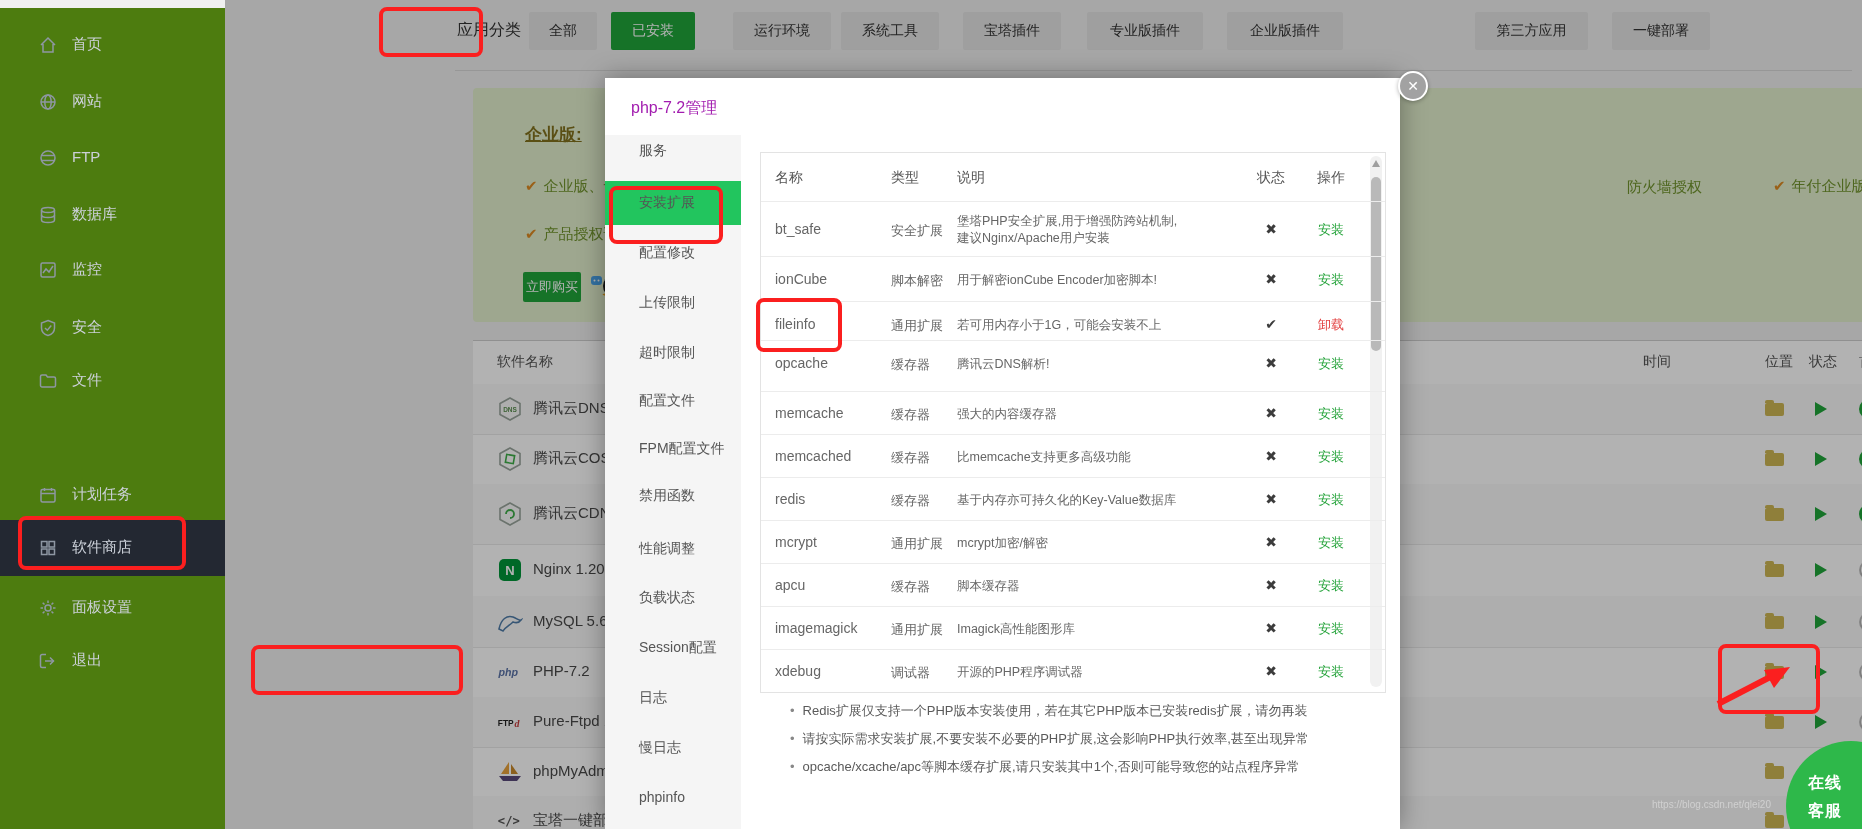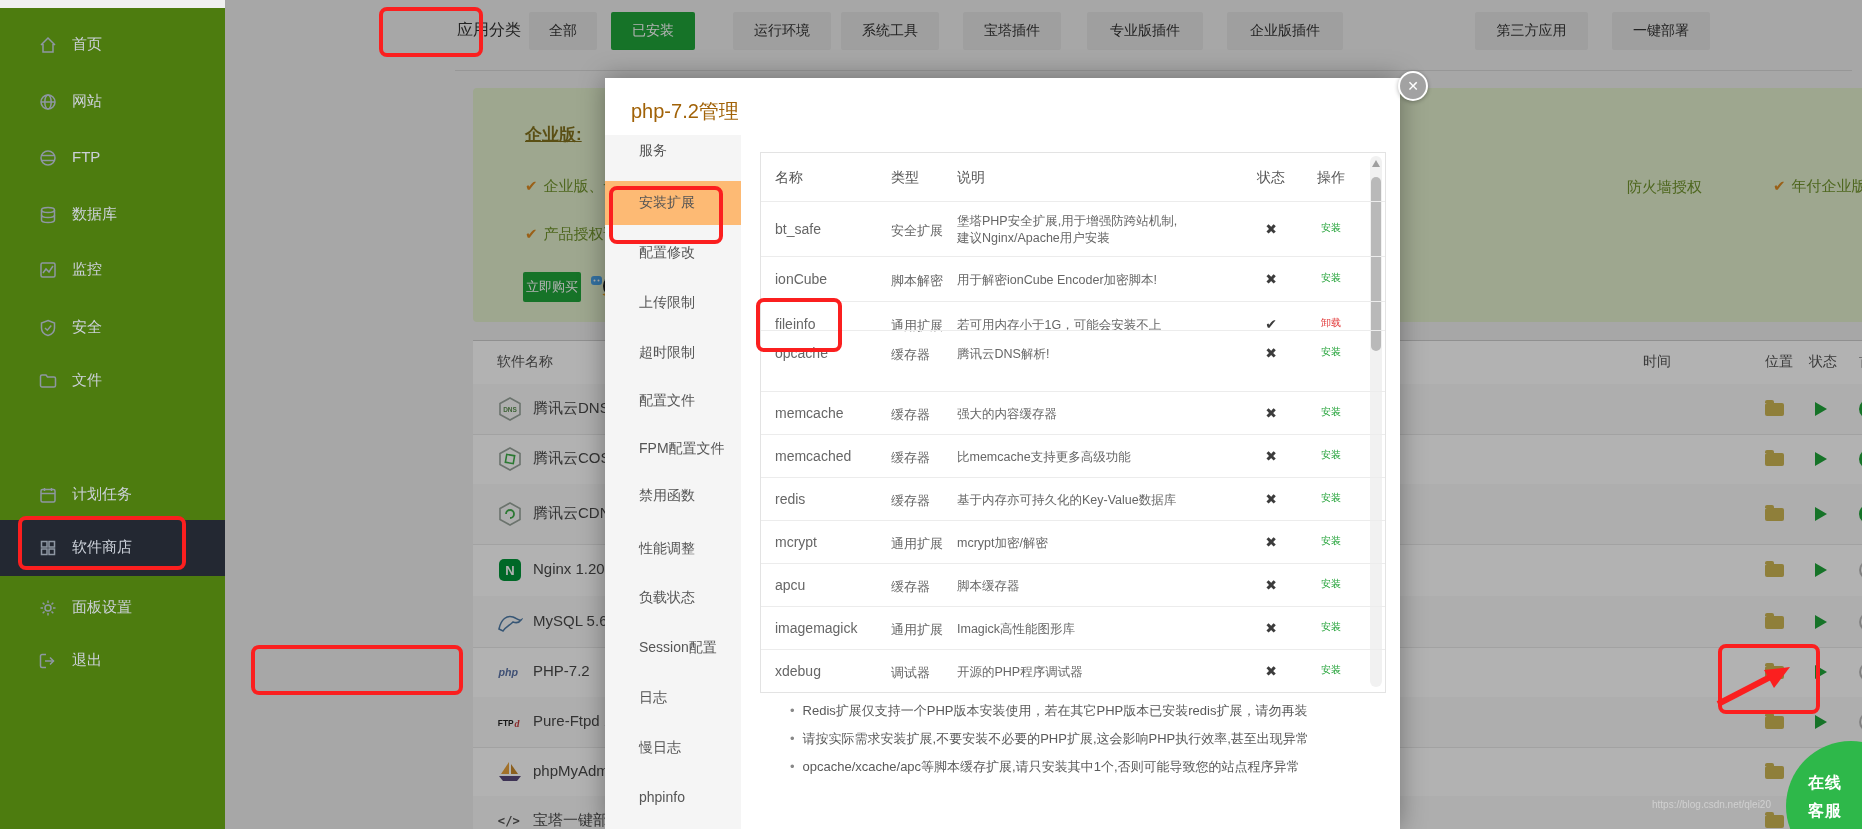--- a/index.html
+++ b/index.html
@@ -37,33 +37,33 @@
   .play{position:absolute;width:0;height:0;border-left:12px solid #20a53a;border-top:7px solid transparent;border-bottom:7px solid transparent;}
   .toggle{position:absolute;width:38px;height:20px;border-radius:10px;cursor:pointer;}
   .toggle .knob{position:absolute;top:2px;width:16px;height:16px;border-radius:50%;background:#fff;box-shadow:0 1px 2px rgba(0,0,0,.3);}
   .toggle.on{background:#20a53a;}
   .toggle.off{background:#c2c2c2;} .toggle.off .knob{left:2px;}
   
   #dim{position:absolute;left:225px;top:0;right:0;bottom:0;background:rgba(0,0,0,0.30);z-index:2;}
   
   #modal{position:absolute;left:605px;top:78px;width:795px;height:751px;background:#fff;z-index:3;
          box-shadow:0 0 24px rgba(0,0,0,.35);}
-  #modal-title{position:absolute;left:26px;top:20px;font-size:20px;color:#a16207;}
+  #modal-title{position:absolute;left:26px;top:20px;font-size:16px;color:#a21caf;}
   #modal-menu{position:absolute;left:0;top:57px;width:136px;bottom:0;background:#f5f5f5;}
   .m-item{position:absolute;left:0;width:136px;height:44px;font-size:14px;color:#555;cursor:pointer;}
   .m-item span{position:absolute;left:34px;top:13px;white-space:nowrap;}
-  .m-item.active{background:#fdba74;}
+  .m-item.active{background:#22c55e;}
   #ext-table{position:absolute;left:155px;top:74px;width:624px;height:539px;border:1px solid #e3e3e3;}
   .ext-h{position:absolute;top:16px;font-size:14px;color:#555;}
   .ext-row{position:absolute;left:0;width:100%;border-top:1px solid #ececec;}
   .ext-name{position:absolute;left:14px;font-size:14px;color:#666;}
   .ext-type{position:absolute;left:130px;font-size:13px;color:#666;}
   .ext-desc{position:absolute;left:196px;width:300px;font-size:12.5px;color:#666;line-height:17px;}
   .ext-status{position:absolute;left:490px;width:40px;text-align:center;font-size:14px;color:#3c3c3c;font-weight:bold;}
-  .ext-act{position:absolute;left:545px;width:50px;text-align:center;font-size:10px;cursor:pointer;}
+  .ext-act{position:absolute;left:545px;width:50px;text-align:center;font-size:13px;cursor:pointer;}
   #scrollbar{position:absolute;right:3px;top:3px;width:12px;height:531px;background:#f1f1f1;border-radius:6px;}
   #scroll-thumb{position:absolute;left:1px;top:21px;width:10px;height:174px;background:#b9b9b9;border-radius:5px;}
   #scroll-up{position:absolute;left:2px;top:4px;width:0;height:0;border-bottom:7px solid #9f9f9f;
              border-left:4px solid transparent;border-right:4px solid transparent;}
   .note-line{position:absolute;font-size:13px;color:#5a5a5a;white-space:nowrap;}
   .note-dot{color:#888;margin-right:8px;}
   #modal-close{position:absolute;left:1398px;top:71px;width:26px;height:26px;border-radius:50%;background:#a2a2a2;
                border:2px solid #fff;z-index:4;color:#fff;font-size:14px;font-weight:bold;display:flex;
                align-items:center;justify-content:center;cursor:pointer;box-shadow:0 1px 4px rgba(0,0,0,.3);}
   
@@ -452,21 +452,21 @@
         <div class="ext-status" style="top: 13.5px;">✖</div>
         <div class="ext-act" style="top: 13.5px; color: rgb(39, 164, 60);">安装</div>
       </div>
       <div class="ext-row" style="top: 148px; height: 45px;">
         <div class="ext-name" style="top: 13.5px;">fileinfo</div>
         <div class="ext-type" style="top: 14.5px;">通用扩展</div>
         <div class="ext-desc" style="top: 14.5px; white-space: nowrap;">若可用内存小于1G，可能会安装不上</div>
         <div class="ext-status" style="top: 13.5px;">✔</div>
         <div class="ext-act" style="top: 13.5px; color: rgb(226, 60, 60);">卸载</div>
       </div>
-      <div class="ext-row" style="top: 177px; height: 45px;">
+      <div class="ext-row" style="top: 187px; height: 45px;">
         <div class="ext-name" style="top: 13.5px;">opcache</div>
         <div class="ext-type" style="top: 14.5px;">缓存器</div>
         <div class="ext-desc" style="top: 14.5px; white-space: nowrap;">腾讯云DNS解析!</div>
         <div class="ext-status" style="top: 13.5px;">✖</div>
         <div class="ext-act" style="top: 13.5px; color: rgb(39, 164, 60);">安装</div>
       </div>
       <div class="ext-row" style="top: 238px; height: 43px;">
         <div class="ext-name" style="top: 12.5px; text-align: right;">memcache</div>
         <div class="ext-type" style="top: 13.5px;">缓存器</div>
         <div class="ext-desc" style="top: 13.5px; white-space: nowrap;">强大的内容缓存器</div>

